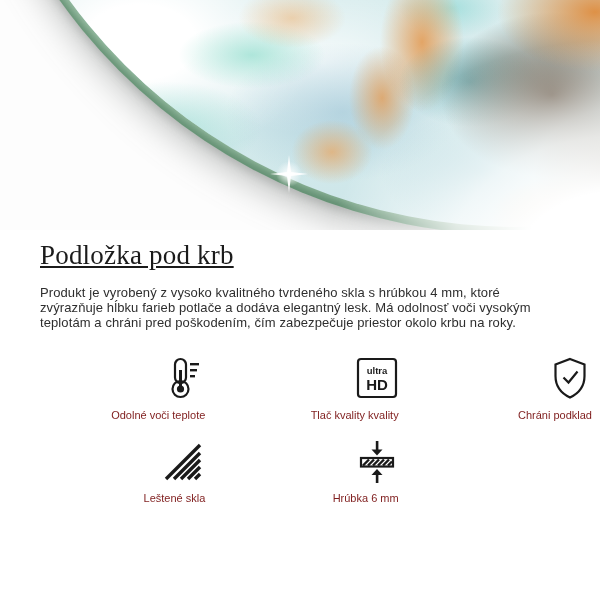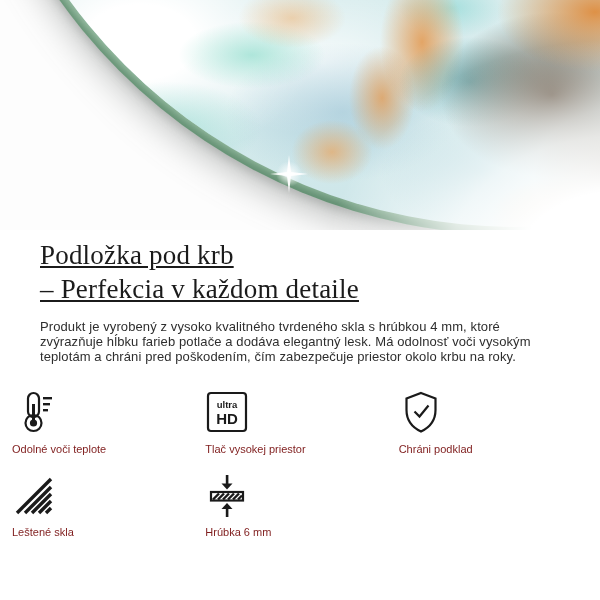--- a/index.html
+++ b/index.html
@@ -69,21 +69,21 @@
   .page-desc {
     margin:13px 0 0 0; max-width:545px;
     font-size:13px; line-height:15px; color:#2e2e2e; letter-spacing:.1px;
   }
 
   
   .features {
     margin:25px 8px 0 12px;
     display:grid; grid-template-columns:repeat(3, 1fr); row-gap:17px;
   }
-  .feature { display:flex; flex-direction:column; align-items:flex-start; }
+  .feature { display:flex; flex-direction:column; align-items:flex-end; }
   .icon-box { height:46px; display:flex; align-items:center; justify-content:center; }
   .icon-box svg { display:block; }
   .feature-label { margin-top:8px; font-size:11px; color:#7f1d1d; }
 
   .stroke { fill:none; stroke:#1a1a1a; stroke-width:2.2; }
   .fill   { fill:#1a1a1a; stroke:none; }
   .badge-top { font:700 9.5px "Liberation Sans", sans-serif; fill:#1a1a1a; }
   .badge-bottom { font:700 15px "Liberation Sans", sans-serif; fill:#1a1a1a; }
 </style>
 </head>
@@ -98,21 +98,20 @@
     <svg width="38" height="38" viewBox="0 0 38 38">
       <polygon points="19,0 21,17 38,19 21,21 19,38 17,21 0,19 17,17" fill="#ffffff" opacity="0.95"></polygon>
       <polygon points="19,8 20,18 30,19 20,20 19,30 18,20 8,19 18,18" fill="#ffffff"></polygon>
     </svg>
   </div>
 </div>
 
 <div class="content">
   <h1 class="page-title">
     <span>Podložka pod krb</span><br>
-    <span>– Perfekcia v každom detaile</span>
   </h1>
   <p class="page-desc">Produkt je vyrobený z vysoko kvalitného tvrdeného skla s hrúbkou 4 mm, ktoré zvýrazňuje hĺbku farieb potlače a dodáva elegantný lesk. Má odolnosť voči vysokým teplotám a chráni pred poškodením, čím zabezpečuje priestor okolo krbu na roky.</p>
 </div>
 
 <div class="features">
 
   <div class="feature">
     <div class="icon-box">
       <svg width="46" height="44" viewBox="0 0 46 44">
         <rect class="stroke" x="16" y="3" width="11" height="24" rx="5.5"></rect>
@@ -128,21 +127,21 @@
   </div>
 
   <div class="feature">
     <div class="icon-box">
       <svg width="44" height="44" viewBox="0 0 44 44">
         <rect class="stroke" x="3" y="3" width="38" height="38" rx="3" stroke-width="2.6"></rect>
         <text class="badge-top" x="22" y="18" text-anchor="middle">ultra</text>
         <text class="badge-bottom" x="22" y="34" text-anchor="middle">HD</text>
       </svg>
     </div>
-    <div class="feature-label">Tlač vysokej priestor</div>
+    <div class="feature-label">Tlač kvality kvality</div>
   </div>
 
   <div class="feature">
     <div class="icon-box">
       <svg width="44" height="44" viewBox="0 0 44 44">
         <path class="stroke" d="M22 3 L36.5 8.5 V20 C36.5 30 30.5 37.5 22 41.5 C13.5 37.5 7.5 30 7.5 20 V8.5 Z"></path>
         <polyline class="stroke" points="15.5,21.5 20.5,26.5 29.5,15.5" stroke-width="2.4"></polyline>
       </svg>
     </div>
     <div class="feature-label">Chráni podklad</div>

